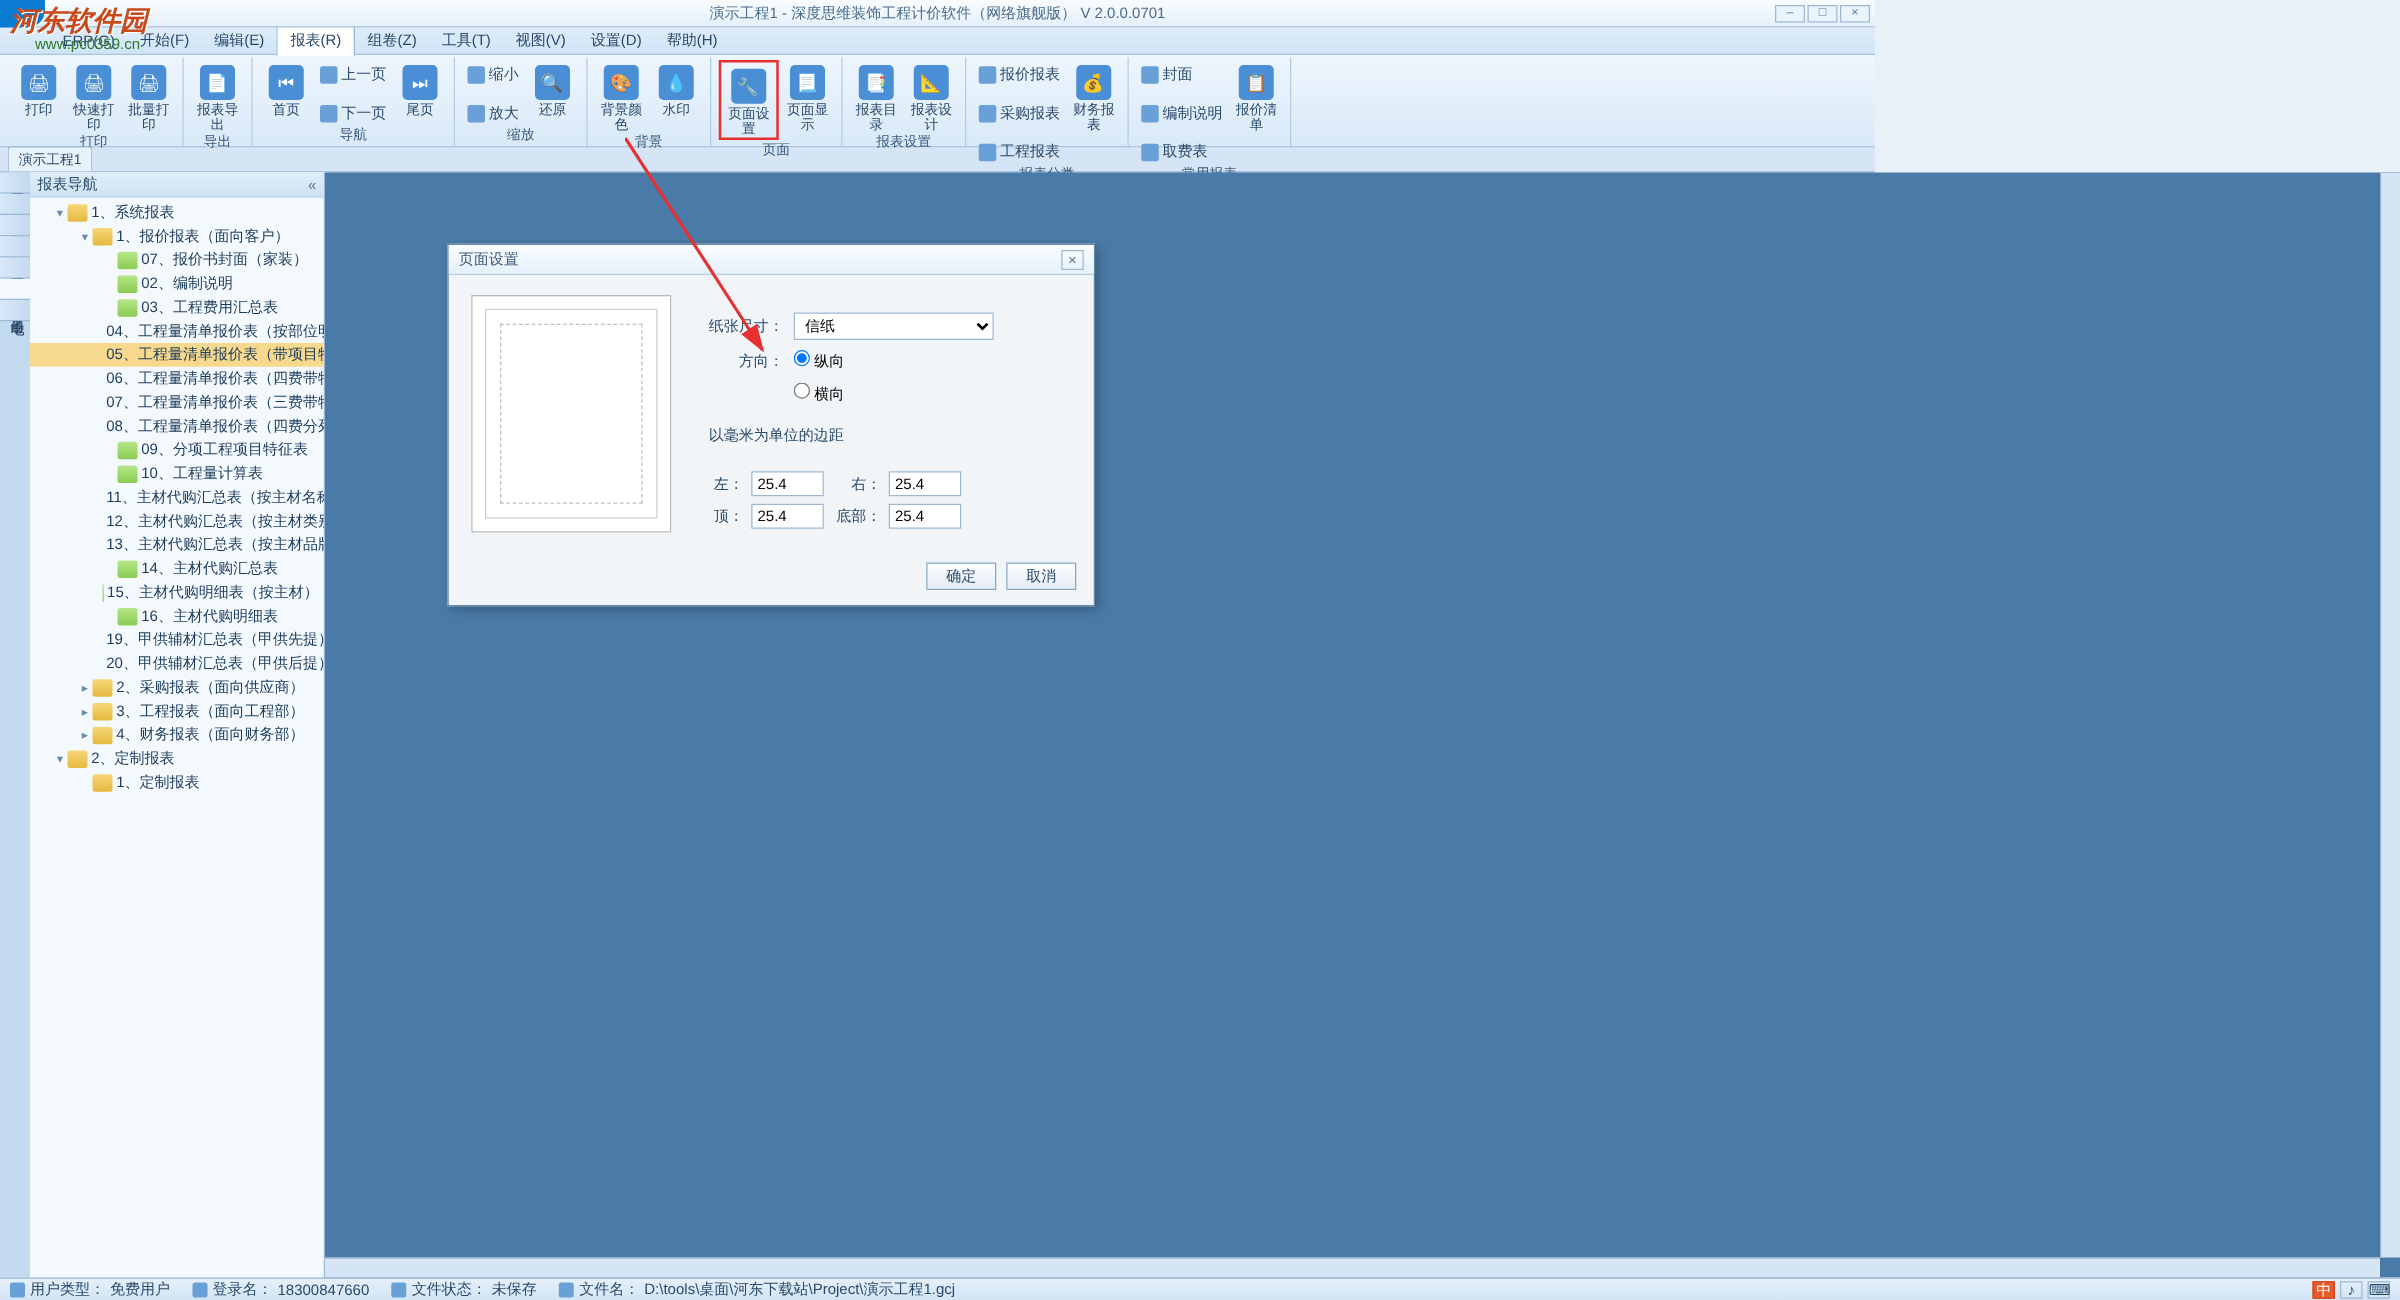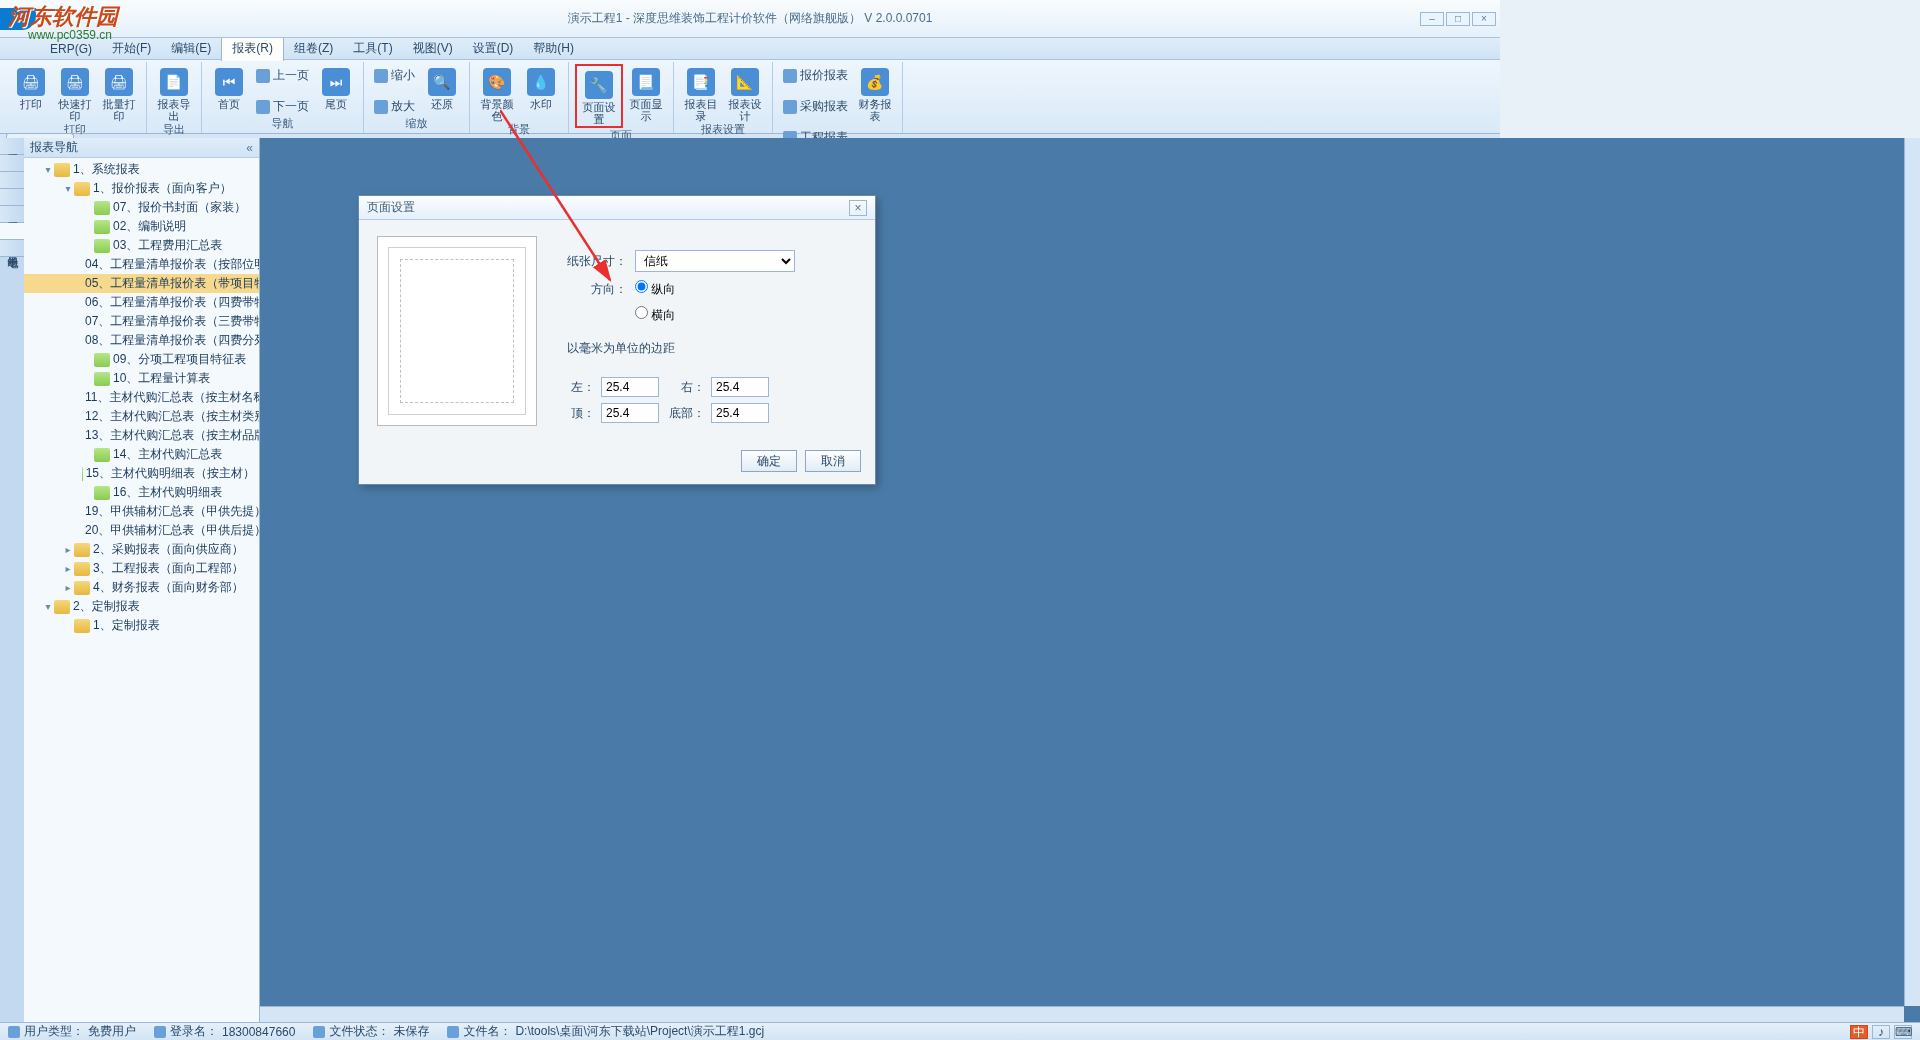--- a/index.html
+++ b/index.html
@@ -1,18 +1,18 @@
 <!DOCTYPE html>
 <html><head>
 <meta charset="utf-8">
 <style>
 * { box-sizing: border-box; margin: 0; padding: 0; font-family: "Microsoft YaHei", SimSun, sans-serif; font-size: 12px; }
 html, body { width: 1500px; height: 812px; overflow: hidden; background: #e8f0f8; }
 
-.titlebar { height: 38px; background: linear-gradient(#f9fcfe,#e5f0fa); display: flex; align-items: center; border-bottom: 1px solid #a6c4e0; position: relative; }
+.titlebar { height: 22px; background: linear-gradient(#f9fcfe,#e5f0fa); display: flex; align-items: center; border-bottom: 1px solid #a6c4e0; position: relative; }
 .titlebar .orb { width: 36px; height: 22px; background: #0a7bd0; border-radius: 0 0 14px 0; margin-right: 6px; }
 .titlebar .title-text { position: absolute; left: 50%; transform: translateX(-50%); color: #4a6b8a; }
 .winbtns { margin-left: auto; display: flex; gap: 2px; padding-right: 4px;}
 .winbtns span { width: 24px; height: 14px; border: 1px solid #9bb9d6; background: #eaf4fd; display:flex; align-items:center; justify-content:center; color:#5a7a9a; font-size:10px; }
 
 .menubar { height: 22px; background: linear-gradient(#e0edf9,#cfe3f5); display: flex; align-items: center; padding-left: 40px; border-bottom: 1px solid #a6c4e0; }
 .menubar .mitem { padding: 3px 10px; color: #2a4a6a; }
 .menubar .mitem.active { background: #fdfdfb; border: 1px solid #9ab8d6; border-bottom: none; border-radius: 3px 3px 0 0; padding-bottom:4px; }
 
 .ribbon { height: 74px; background: linear-gradient(#eef6fd,#d9e9f8); border-bottom: 1px solid #9ab8d6; display: flex; padding: 2px 4px 0 4px; }
@@ -249,20 +249,43 @@
           </div>
     </div>
     <div class="bigbtn">
           <div class="ic">💰</div>
           <div class="lbl">财务报表</div>
         </div>
   </div>
       <div class="glabel">报表分类</div>
     </div>
 
+  <div class="rgroup">
+      <div class="btns">
+    <div class="smallcol">
+      <div class="smallbtn">
+            <span class="sic"></span>
+            <span>封面</span>
+          </div>
+      <div class="smallbtn">
+            <span class="sic"></span>
+            <span>编制说明</span>
+          </div>
+      <div class="smallbtn">
+            <span class="sic"></span>
+            <span>取费表</span>
+          </div>
+    </div>
+    <div class="bigbtn">
+          <div class="ic">📋</div>
+          <div class="lbl">报价清单</div>
+        </div>
+  </div>
+      <div class="glabel">常用报表</div>
+    </div>
 </div>
 
 <div class="tabs-row">
   <div class="doc-tab">演示工程1</div>
 </div>
 
 <div class="workspace">
   <div class="side-tabs">
     <div class="side-tab">工程信息</div>
     <div class="side-tab">清单报价</div>

